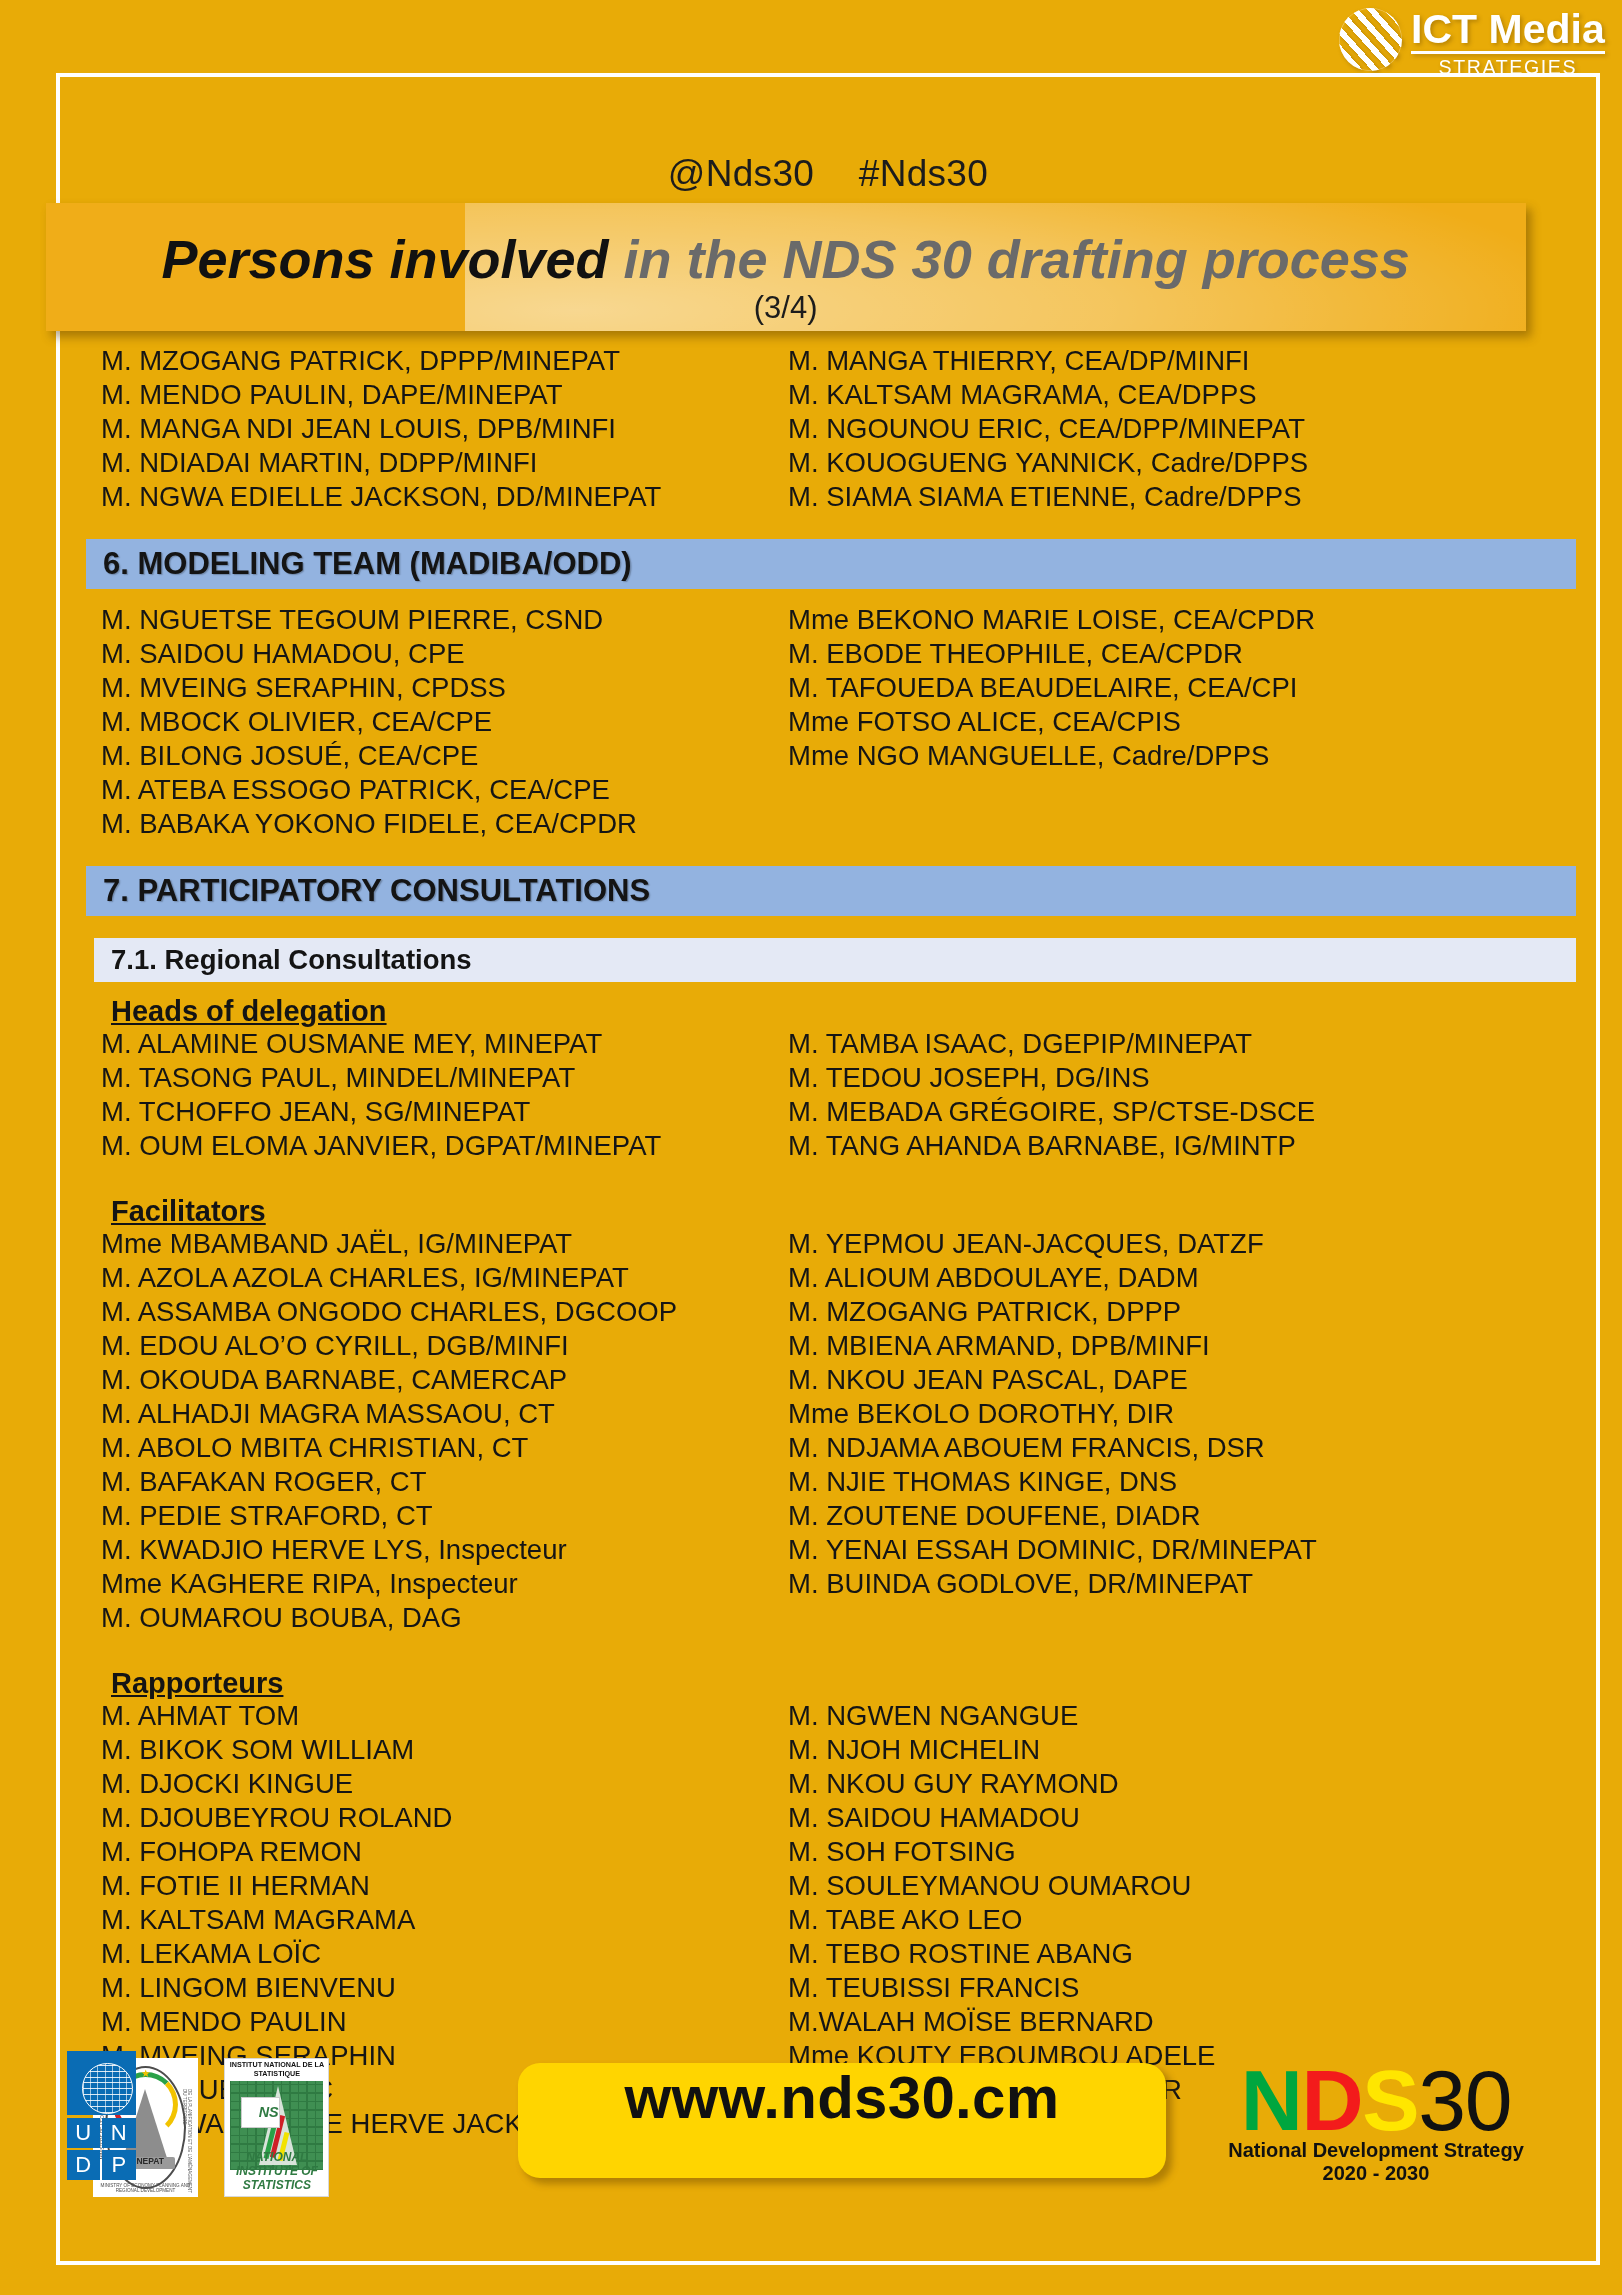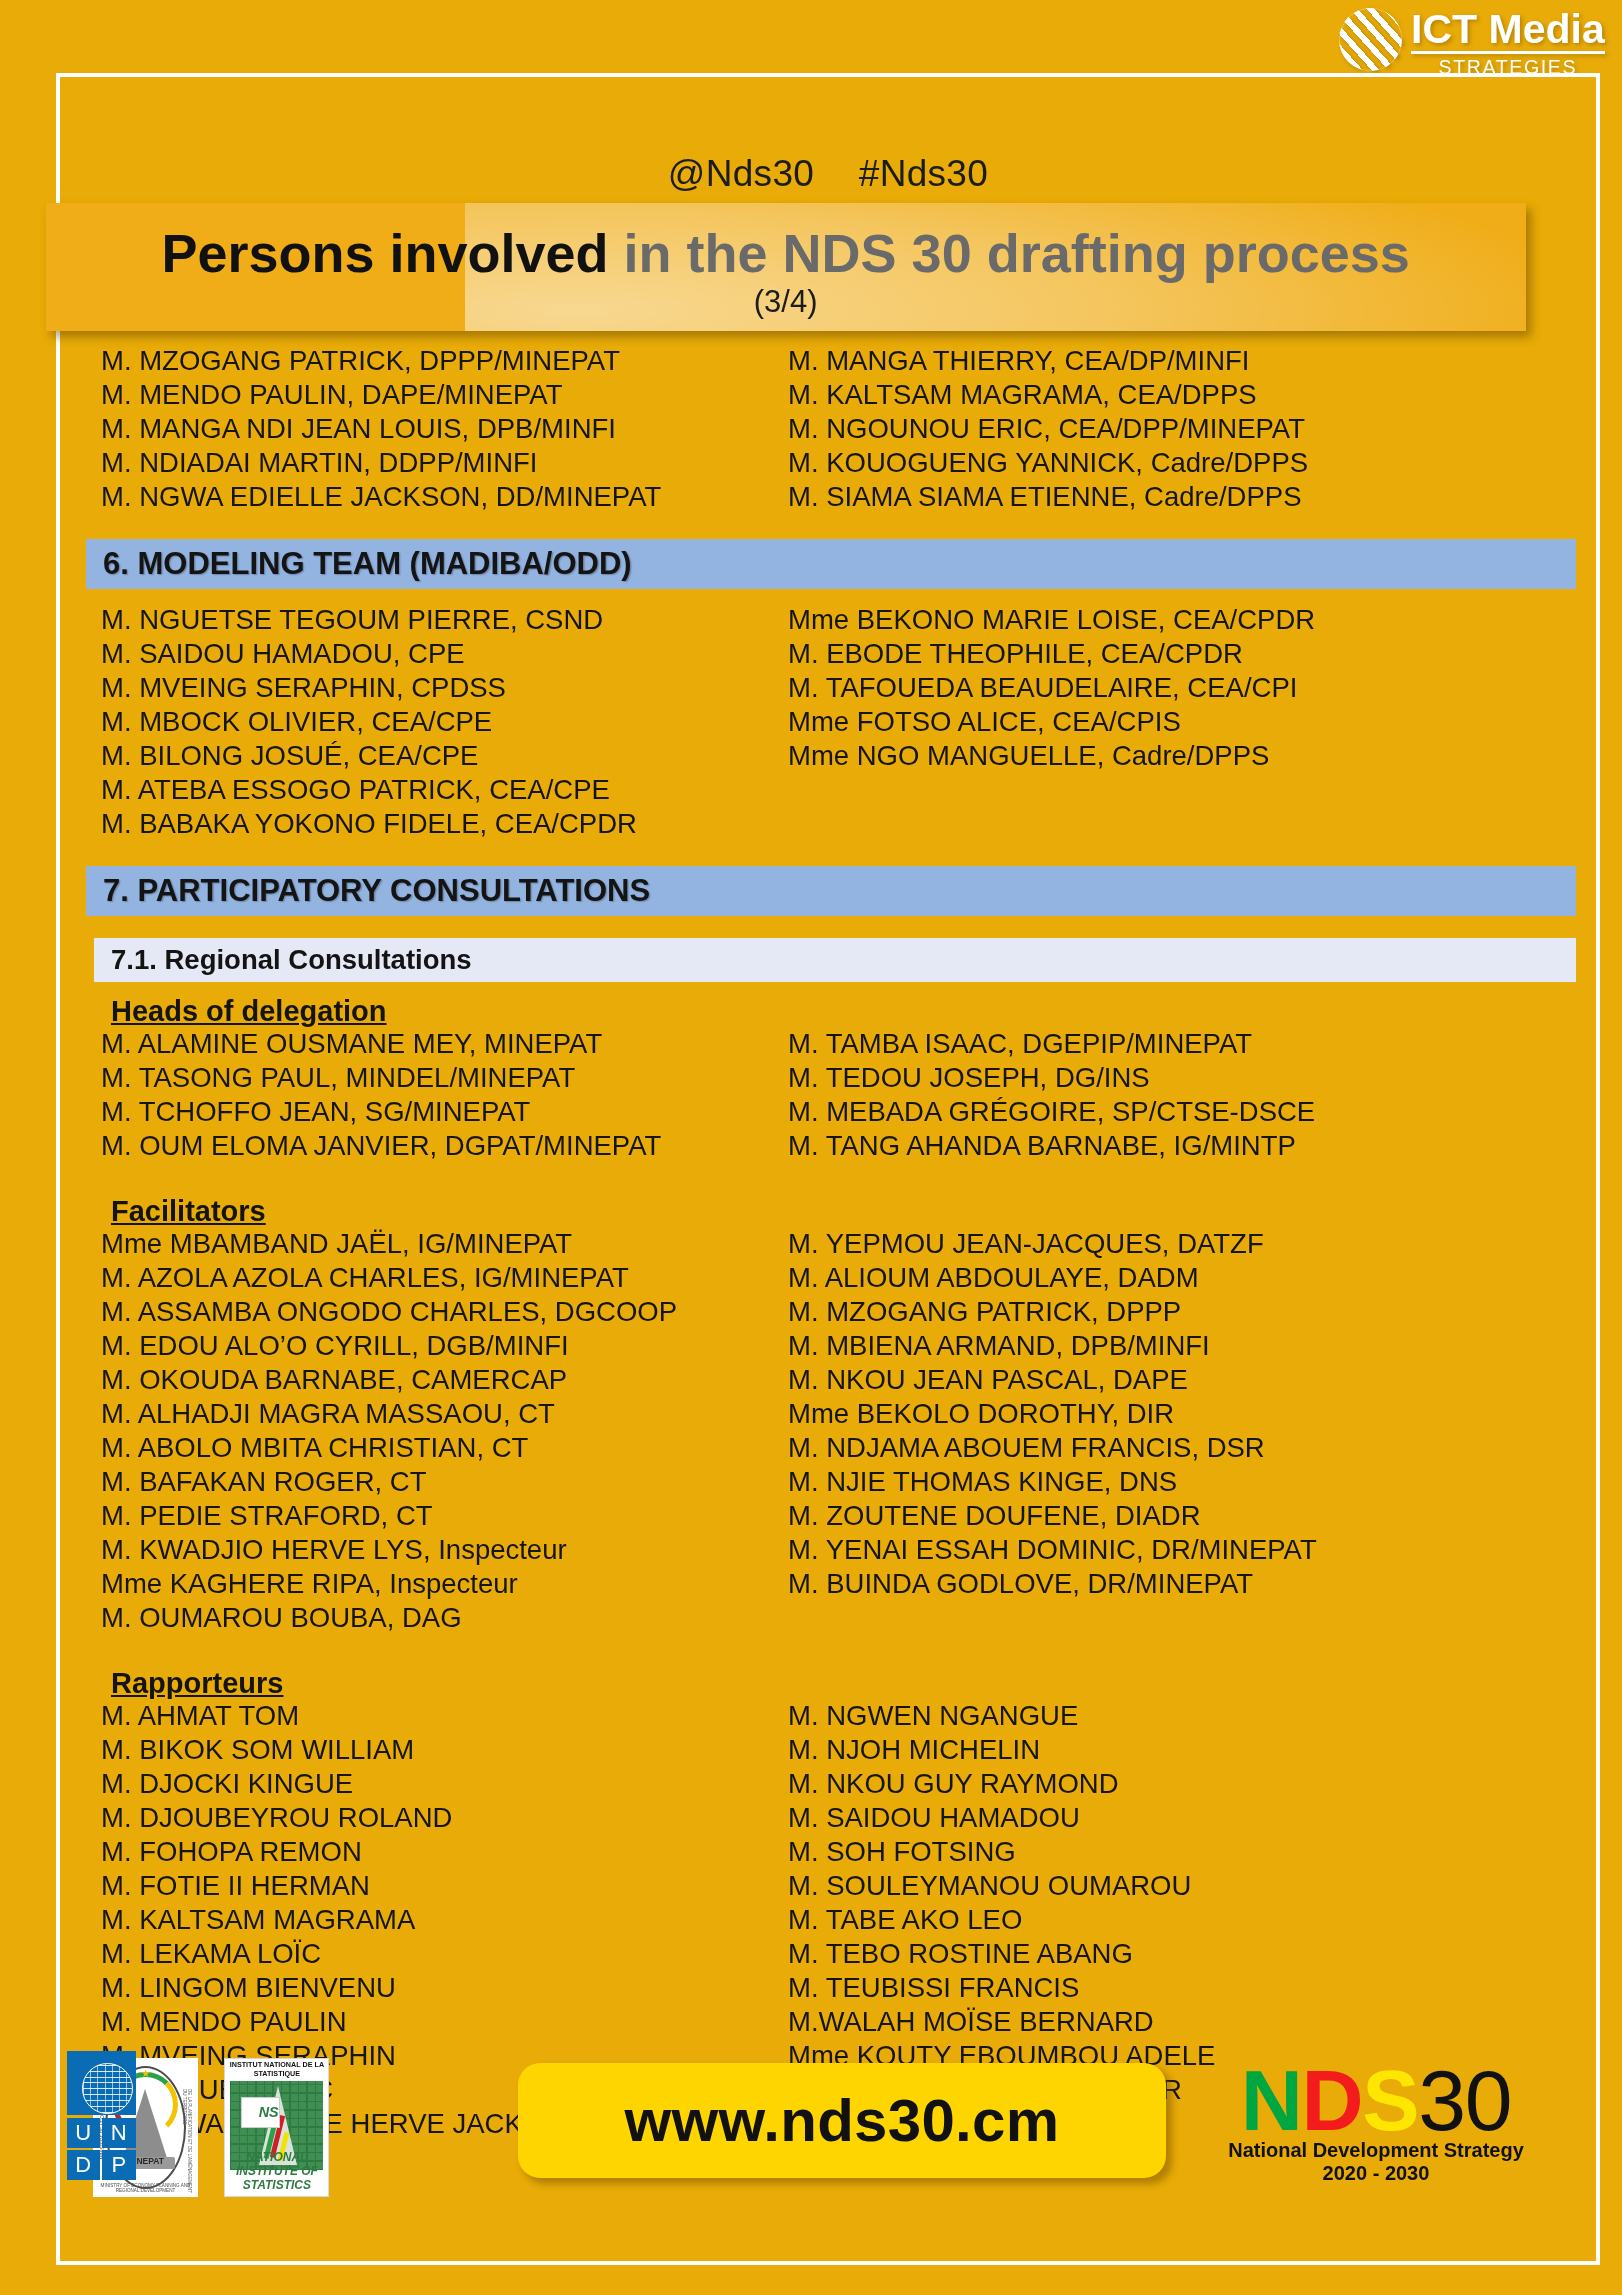--- a/index.html
+++ b/index.html
@@ -80,21 +80,21 @@
     content:"";
     position:absolute; left:419px; top:-46px; width:1112px; height:340px;
     background:radial-gradient(ellipse at 10% 45%,
        rgba(255,255,255,.52) 0%, rgba(255,255,255,.30) 38%,
        rgba(255,255,255,0) 72%);
     pointer-events:none;
   }
   #title-main {
     position:relative; z-index:2;
     text-align:center; font-size:54px; font-weight:bold;
-    line-height:1.0; margin-top:23px; white-space:nowrap;
+    line-height:1.0; margin-top:29px; white-space:nowrap;font-style:italic;
   }
   #title-main .a { color:#111111; }
   #title-main .b { color:#6a6a6a; }
   #title-sub {
     position:relative; z-index:2;
     text-align:center; font-size:31px; color:#1c1c1c; margin-top:3.9px;
   }
 
   
   #content {
@@ -264,21 +264,21 @@
     font-size:22px; font-weight:normal;
     display:flex; align-items:center; justify-content:center;
   }
 
   
   #site-pill {
     position:absolute; left:458px; top:17px;
     width:648px; height:115px;
     background:#ffd500; border-radius:22px;
     box-shadow:5.2px 5.9px 7.9px rgba(110,75,0,.45);
-    display:flex; align-items:center; justify-content:center;
+    display:flex; align-items:flex-start; justify-content:center;
   }
   #site-pill .url {
     font-size:60px; font-weight:bold; color:#111111; letter-spacing:0.3px;
   }
 
   
   #nds-logo {
     position:absolute; right:37px; top:10.5px; width:366px; text-align:center;
   }
   #nds-logo .big {

